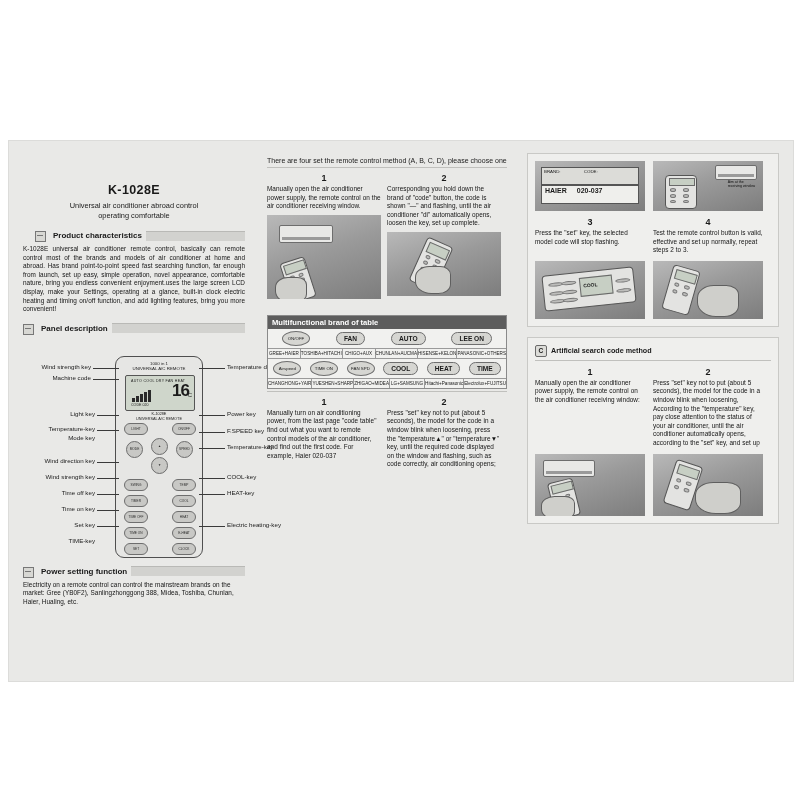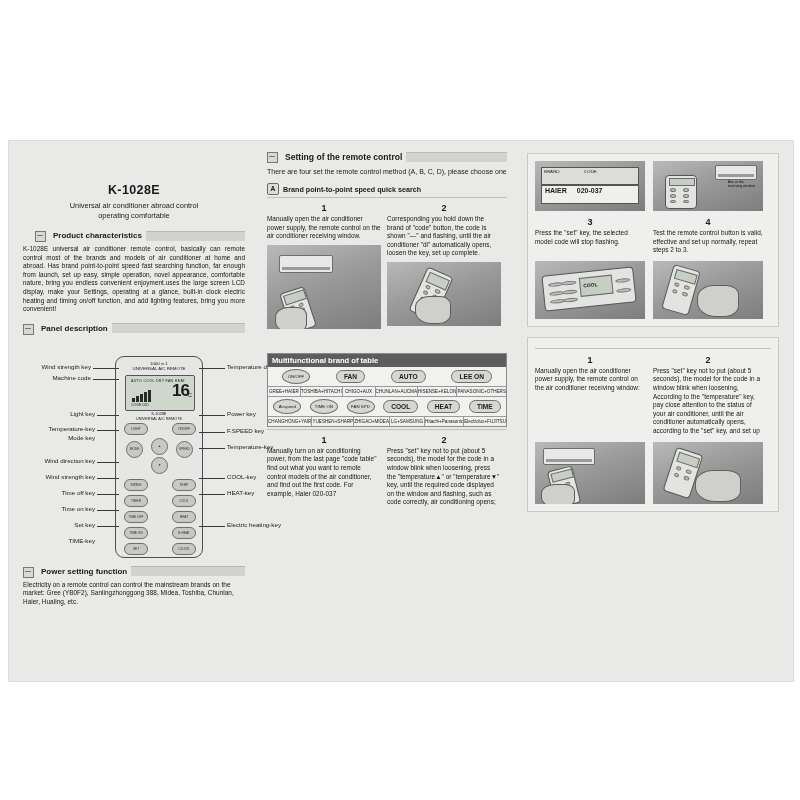--- a/index.html
+++ b/index.html
@@ -206,31 +206,22 @@
     <div class="hdr" style="margin-top:2px;">
       <span class="sqicon"></span>
       <span class="lbl">Power setting function</span>
       <span class="bar"></span>
     </div>
     <div class="t" style="margin-top:4px;">Electricity on a remote control can control the mainstream brands on the market: Gree (YB0F2), Sanlingzhonggong 388, Midea, Toshiba, Chunlan, Haier, Hualing, etc.</div>
   </div>
 
   <div class="col" style="left:258px;top:10px;width:240px;">
 
-    <div class="hdr">
-      <span class="sqicon"></span>
-      <span class="lbl" style="font-size:8.6px;">Setting of the remote control</span>
-      <span class="bar"></span>
-    </div>
     <div class="t7" style="margin-top:5px;">There are four set the remote control method (A, B, C, D), please choose one</div>
 
-    <div style="display:flex;align-items:center;gap:4px;margin-top:7px;">
-      <span class="tag">A</span>
-      <span style="font-size:7.2px;font-weight:bold;">Brand point-to-point speed quick search</span>
-    </div>
     <div style="border-top:1px solid #c0c0bd;margin-top:2px;"></div>
 
     <div style="display:flex;gap:6px;margin-top:5px;">
       <div style="width:114px;">
         <div class="num">1</div>
         <div class="t" style="margin-top:2px;">Manually open the air conditioner power supply, the remote control on the air conditioner receiving window.</div>
         <div class="photo" style="height:84px;margin-top:4px;">
           <div class="wall"></div>
           <div class="acunit" style="left:12px;top:10px;width:52px;height:16px;"></div>
           <div class="remote" style="left:18px;top:44px;width:24px;height:40px;transform:rotate(-18deg);">
@@ -257,21 +248,21 @@
             <div class="btn" style="left:18%;top:48%"></div>
                 <div class="btn" style="left:58%;top:48%"></div>
             <div class="btn" style="left:18%;top:62%"></div>
                 <div class="btn" style="left:58%;top:62%"></div>
           </div>
           <div class="hand" style="left:28px;top:34px;width:34px;height:26px;"></div>
         </div>
       </div>
     </div>
 
-    <div class="brandtable" style="margin-top:24px;">
+    <div class="brandtable" style="margin-top:16px;">
       <div class="bt-title">Multifunctional brand of table</div>
 
       <div class="bt-chips">
         <span class="oval">ON/OFF</span>
         <span class="chip big">FAN</span>
         <span class="chip big">AUTO</span>
         <span class="chip big">LEE ON</span>
       </div>
 
       <div class="bt-row">
@@ -387,20 +378,24 @@
                 <div class="btn" style="left:58%;top:36%"></div>
             <div class="btn" style="left:18%;top:52%"></div>
                 <div class="btn" style="left:58%;top:52%"></div>
           </div>
           <div class="hand" style="left:44px;top:24px;width:40px;height:30px;"></div>
         </div>
       </div>
     </div>
 
     <div class="panel" style="padding:7px;margin-top:10px;">
+      <div style="display:flex;align-items:center;gap:4px;">
+        <span class="tag">C</span>
+        <span style="font-size:7.2px;font-weight:bold;">Artificial search code method</span>
+      </div>
       <div style="border-top:1px solid #c0c0bd;margin-top:3px;"></div>
 
       <div style="display:flex;gap:8px;margin-top:6px;">
         <div style="width:110px;">
           <div class="num">1</div>
           <div class="t" style="margin-top:2px;">Manually open the air conditioner power supply, the remote control on the air conditioner receiving window:</div>
         </div>
         <div style="width:110px;">
           <div class="num">2</div>
           <div class="t" style="margin-top:2px;">Press "set" key not to put (about 5 seconds), the model for the code in a window blink when loosening, According to the "temperature" key, pay close attention to the status of your air conditioner, until the air conditioner automatically opens, according to the "set" key, and set up</div>

